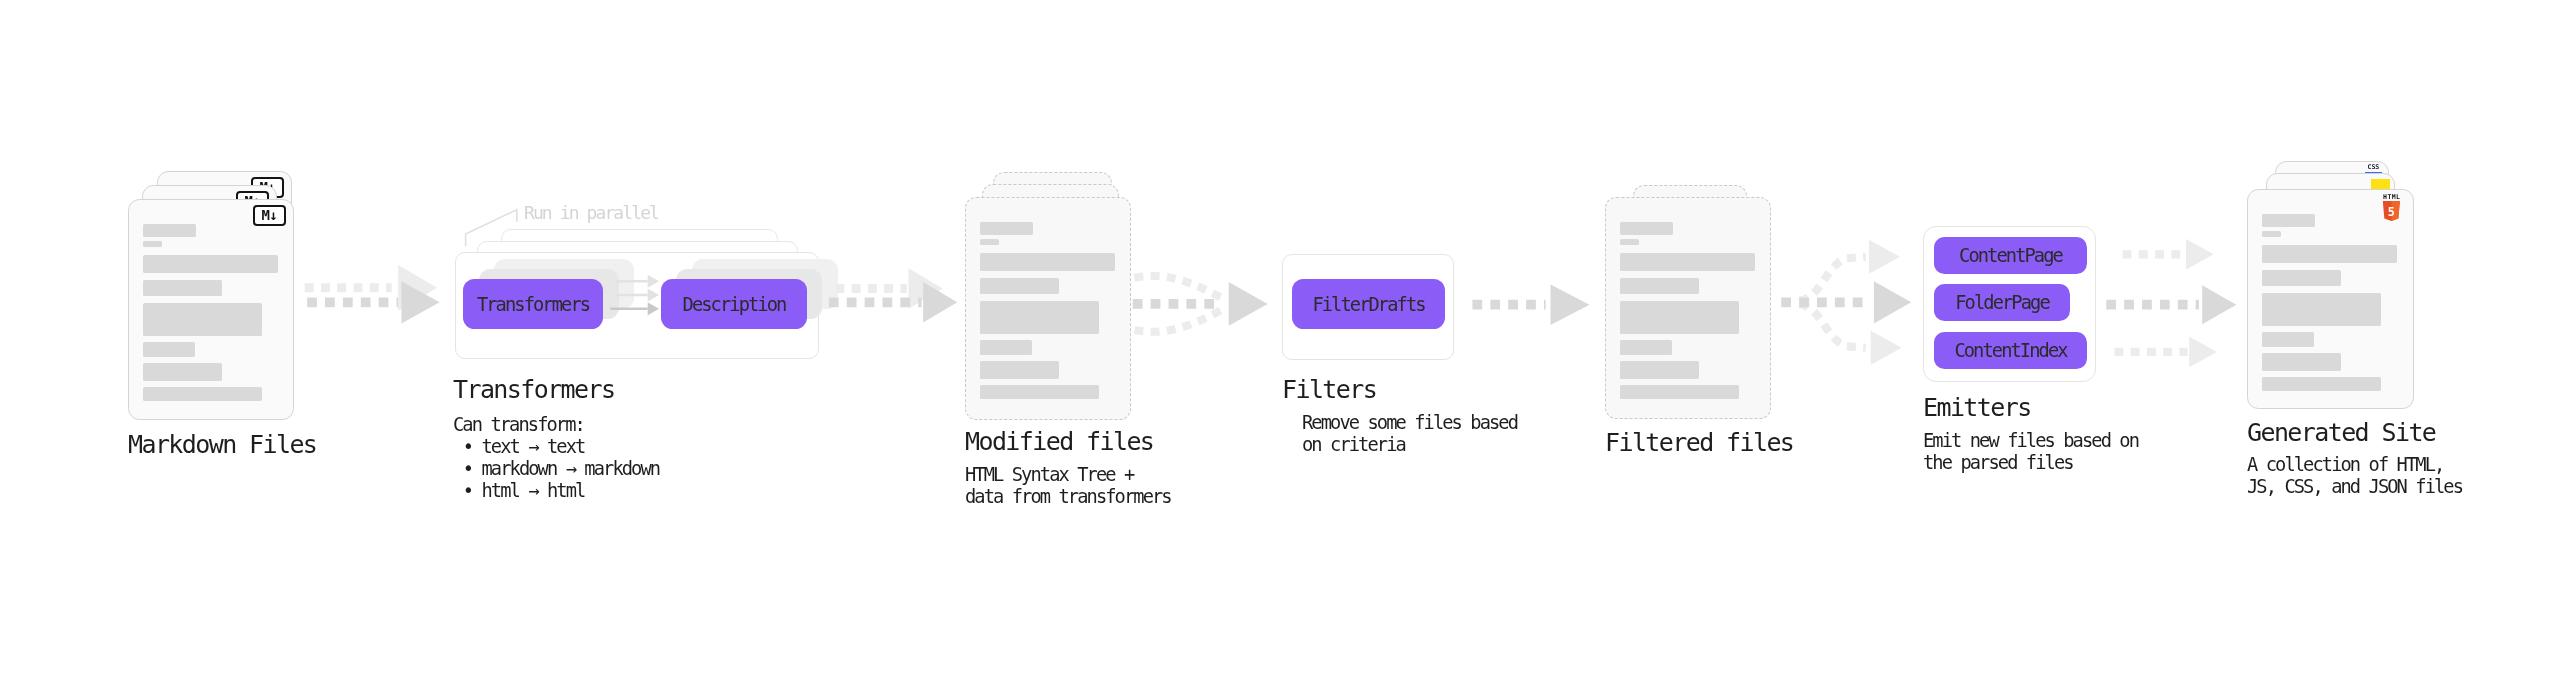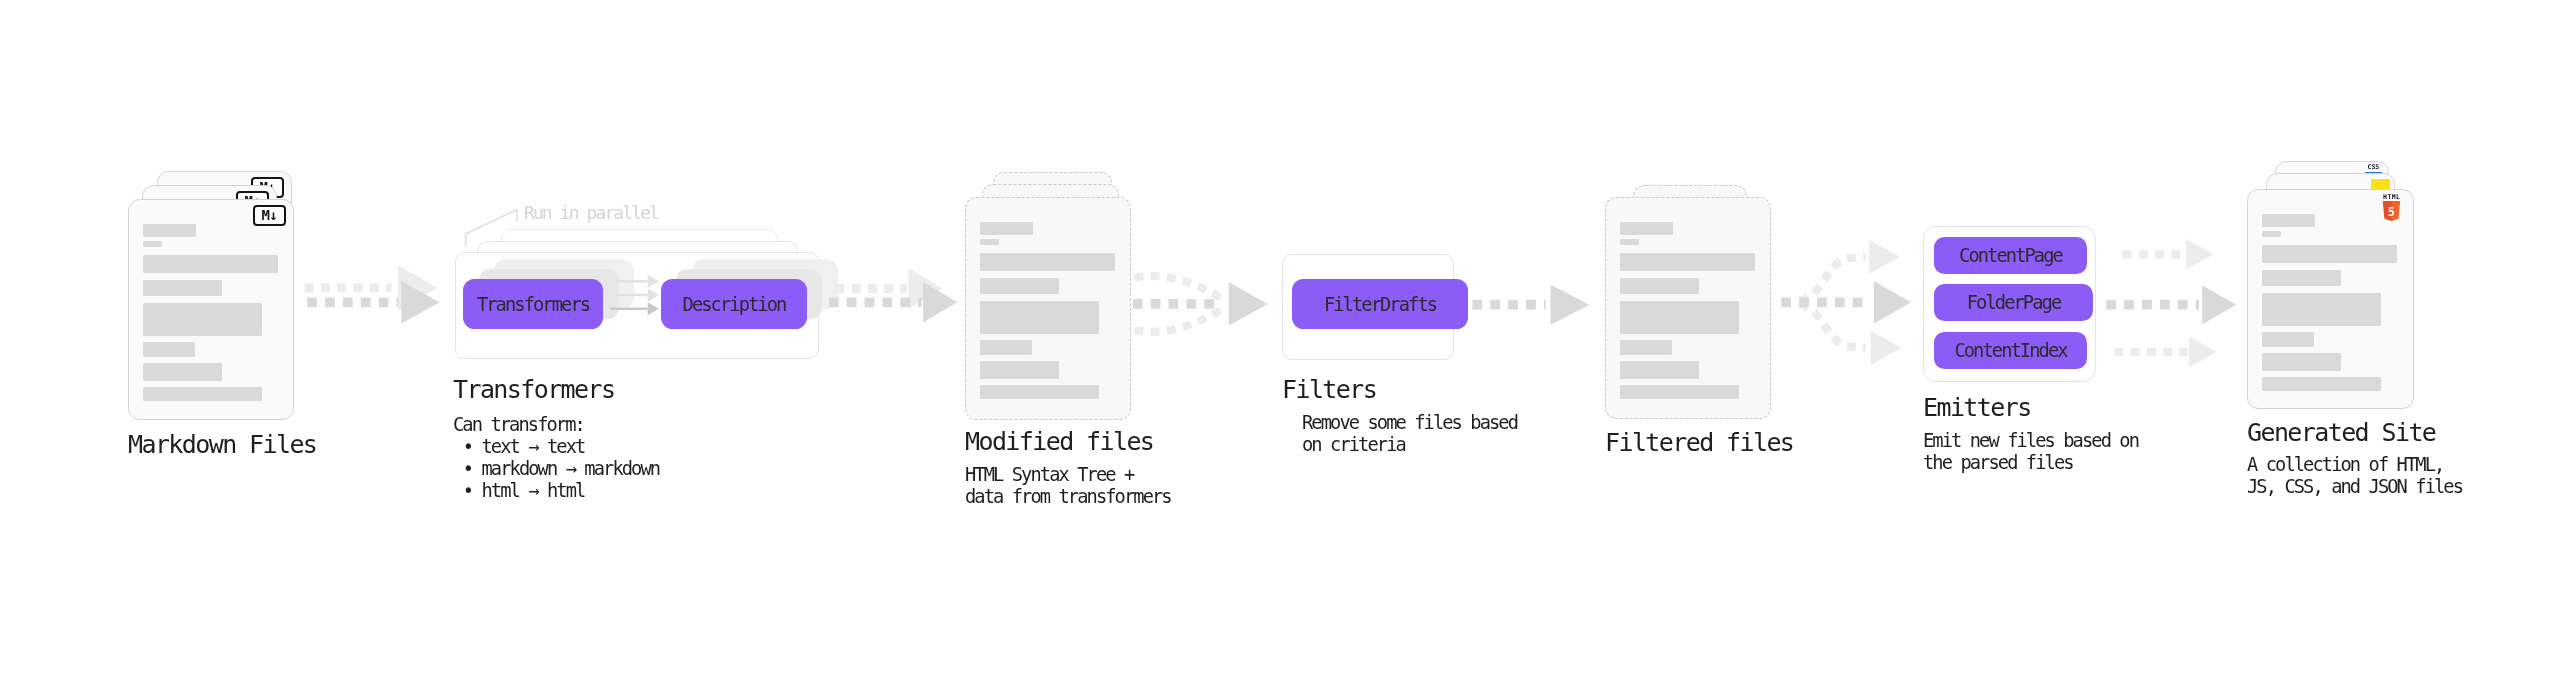--- a/index.html
+++ b/index.html
@@ -107,21 +107,21 @@
     </div>
     <div class="heading" style="left:965px;top:427px;">Modified files</div>
     <div class="sub" style="left:965px;top:464px;">
       <div>HTML Syntax Tree +</div>
       <div>data from transformers</div>
     </div>
   </div>
 
   <div>
     <div class="box" style="left:1282px;top:254px;width:172px;height:106px;"></div>
-    <div class="pill" style="left:1292px;top:279px;width:176px;height:50px;">FilterDrafts</div>
+    <div class="pill" style="left:1292px;top:279px;width:153px;height:50px;">FilterDrafts</div>
     <div class="heading" style="left:1282px;top:375px;">Filters</div>
     <div class="sub" style="left:1282px;top:412px;margin-left:20px;">
       <div>Remove some files based</div>
       <div>on criteria</div>
     </div>
   </div>
 
   <div>
     <div class="card dashed" style="left:1633px;top:185px;width:114px;height:221px;"></div>
     <div class="card dashed" style="left:1605px;top:197px;width:166px;height:222px;">
@@ -135,21 +135,21 @@
           <div class="bar" style="top: 163px; width: 79px; height: 18px;"></div>
           <div class="bar" style="top: 187px; width: 119px; height: 14px;"></div>
         </div>
     </div>
     <div class="heading" style="left:1605px;top:428px;">Filtered files</div>
   </div>
 
   <div>
     <div class="box" style="left:1923px;top:226px;width:173px;height:156px;border-radius:13px;"></div>
     <div class="pill" style="left:1934px;top:237px;width:153px;height:37px;border-radius:10.6px;">ContentPage</div>
-    <div class="pill" style="left:1934px;top:284px;width:159px;height:37px;border-radius:10.6px;">FolderPage</div>
+    <div class="pill" style="left:1934px;top:284px;width:136px;height:37px;border-radius:10.6px;">FolderPage</div>
     <div class="pill" style="left:1934px;top:332px;width:153px;height:37px;border-radius:10.6px;">ContentIndex</div>
     <div class="heading" style="left:1923px;top:393px;">Emitters</div>
     <div class="sub" style="left:1923px;top:430px;">
       <div>Emit new files based on</div>
       <div>the parsed files</div>
     </div>
   </div>
 
   <div>
     <div class="card" style="left:2275px;top:161px;width:114px;height:221px;">

